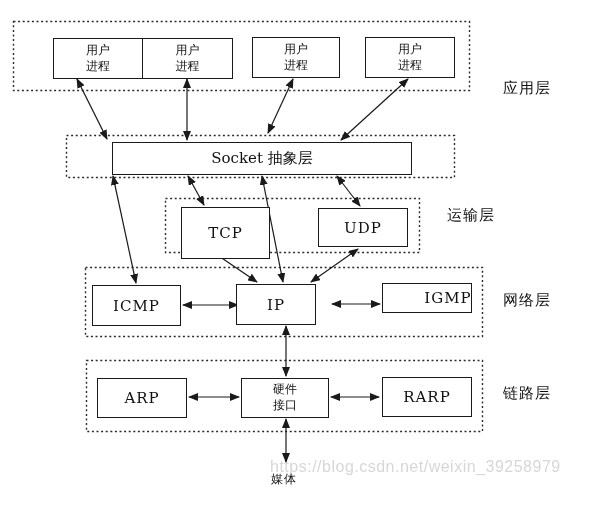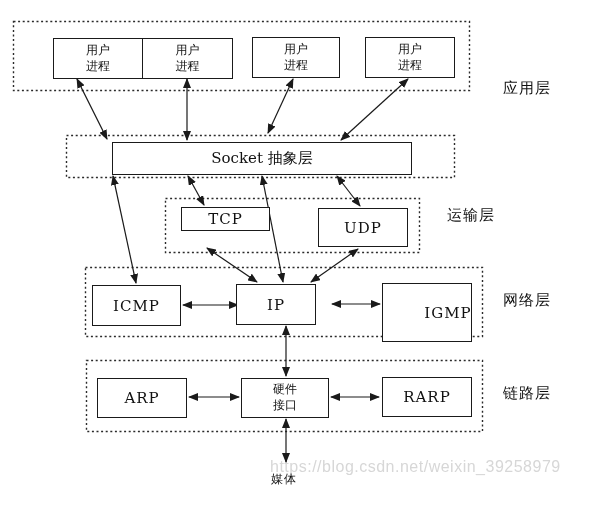--- a/index.html
+++ b/index.html
@@ -68,34 +68,34 @@
 进程</span></div>
   <div class="box cn" style="left:252px;top:37px;width:88px;height:41px;"><span>用户
 进程</span></div>
   <div class="box cn" style="left:365px;top:37px;width:90px;height:41px;"><span>用户
 进程</span></div>
 
   <div class="box socket-text" style="left:112px;top:142px;width:300px;height:33px;">
       <span>Socket 抽象层</span>
     </div>
 
-  <div class="box proto" style="left:181px;top:207px;width:89px;height:24px;text-align:center;">
+  <div class="box proto" style="left:181px;top:207px;width:89px;height:52px;text-align:center;">
       <span>TCP</span>
     </div>
   <div class="box proto" style="left:318px;top:208px;width:90px;height:39px;">
       <span>UDP</span>
     </div>
 
   <div class="box proto" style="left:92px;top:285px;width:89px;height:41px;">
       <span>ICMP</span>
     </div>
   <div class="box proto" style="left:236px;top:284px;width:80px;height:41px;">
       <span>IP</span>
     </div>
-  <div class="box proto" style="left:382px;top:283px;width:90px;height:59px;padding-left:42px;">
+  <div class="box proto" style="left:382px;top:283px;width:90px;height:30px;padding-left:42px;">
       <span>IGMP</span>
     </div>
 
   <div class="box proto" style="left:97px;top:378px;width:90px;height:40px;">
       <span>ARP</span>
     </div>
   <div class="box cn" style="left:241px;top:378px;width:88px;height:40px;"><span>硬件
 接口</span></div>
   <div class="box proto" style="left:382px;top:377px;width:90px;height:40px;">
       <span>RARP</span>

